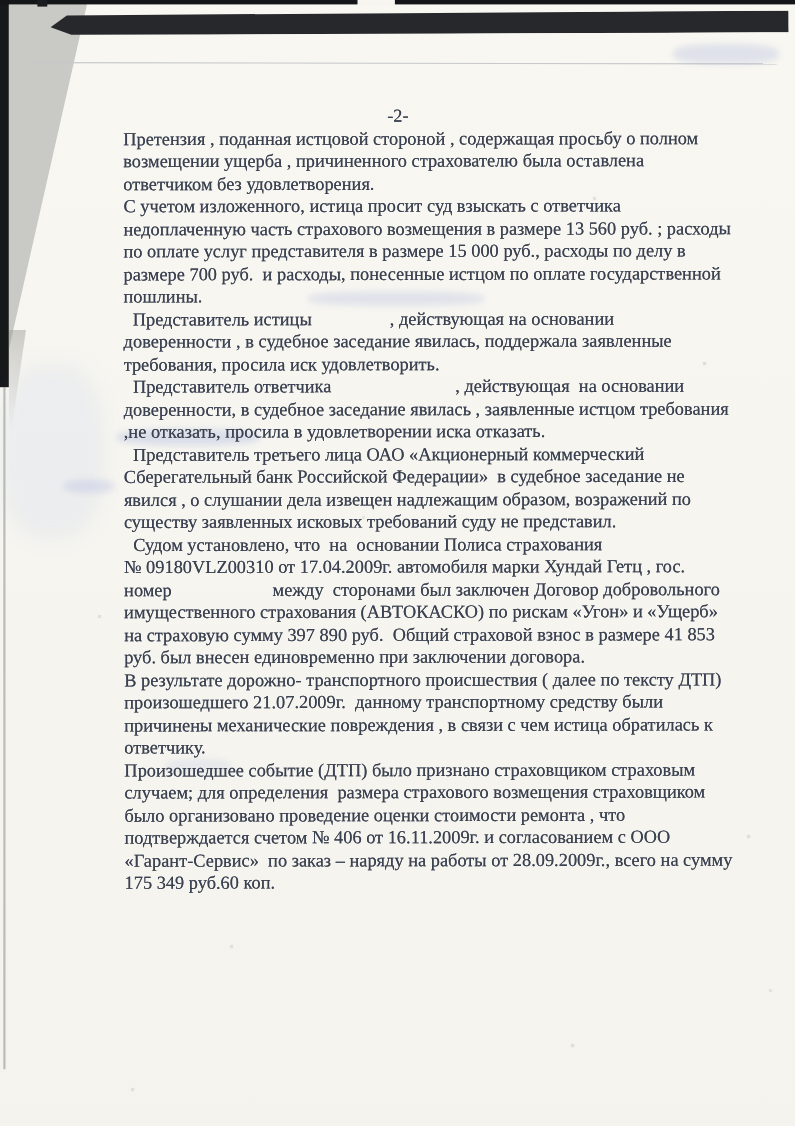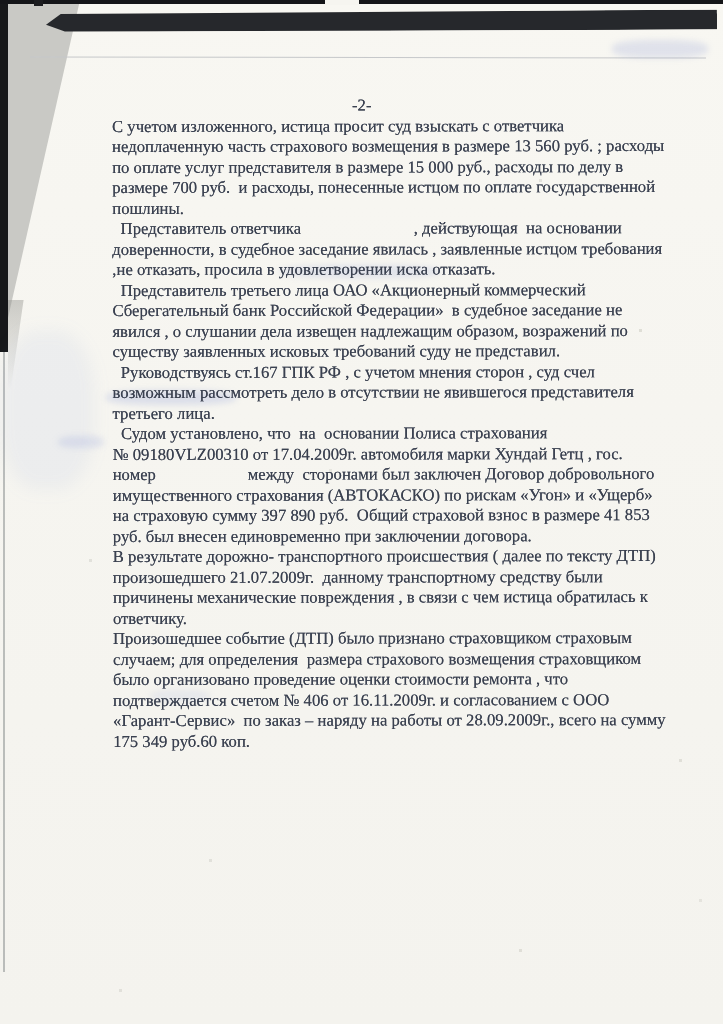--- a/index.html
+++ b/index.html
@@ -70,35 +70,38 @@
   <div class="smudge s1"></div>
   <div class="smudge s2"></div>
   <div class="smudge s3"></div>
   <div class="smudge s4"></div>
   <div class="smudge s5"></div>
   <div class="smudge s6"></div>
   <div class="speckles"></div>
 
   <div class="text-block">
     <p class="pagenum">-2-</p>
+    <p>Претензия , поданная истцовой стороной , содержащая просьбу о полном
+возмещении ущерба , причиненного страхователю была оставлена
+ответчиком без удовлетворения.</p>
     <p>С учетом изложенного, истица просит суд взыскать с ответчика
 недоплаченную часть страхового возмещения в размере 13 560 руб. ; расходы
 по оплате услуг представителя в размере 15 000 руб., расходы по делу в
 размере 700 руб.  и расходы, понесенные истцом по оплате государственной
 пошлины.</p>
+    <p>  Представитель истицы                 , действующая на основании
+доверенности , в судебное заседание явилась, поддержала заявленные
+требования, просила иск удовлетворить.</p>
     <p>  Представитель ответчика                           , действующая  на основании
 доверенности, в судебное заседание явилась , заявленные истцом требования
 ,не отказать, просила в удовлетворении иска отказать.</p>
     <p>  Представитель третьего лица ОАО «Акционерный коммерческий
 Сберегательный банк Российской Федерации»  в судебное заседание не
 явился , о слушании дела извещен надлежащим образом, возражений по
 существу заявленных исковых требований суду не представил.</p>
-    <p>  Руководствуясь ст.167 ГПК РФ , с учетом мнения сторон , суд счел
-возможным рассмотреть дело в отсутствии не явившегося представителя
-третьего лица.</p>
     <p>  Судом установлено, что  на  основании Полиса страхования
 № 09180VLZ00310 от 17.04.2009г. автомобиля марки Хундай Гетц , гос.
 номер                      между  сторонами был заключен Договор добровольного
 имущественного страхования (АВТОКАСКО) по рискам «Угон» и «Ущерб»
 на страховую сумму 397 890 руб.  Общий страховой взнос в размере 41 853
 руб. был внесен единовременно при заключении договора.</p>
     <p>В результате дорожно- транспортного происшествия ( далее по тексту ДТП)
 произошедшего 21.07.2009г.  данному транспортному средству были
 причинены механические повреждения , в связи с чем истица обратилась к
 ответчику.</p>

